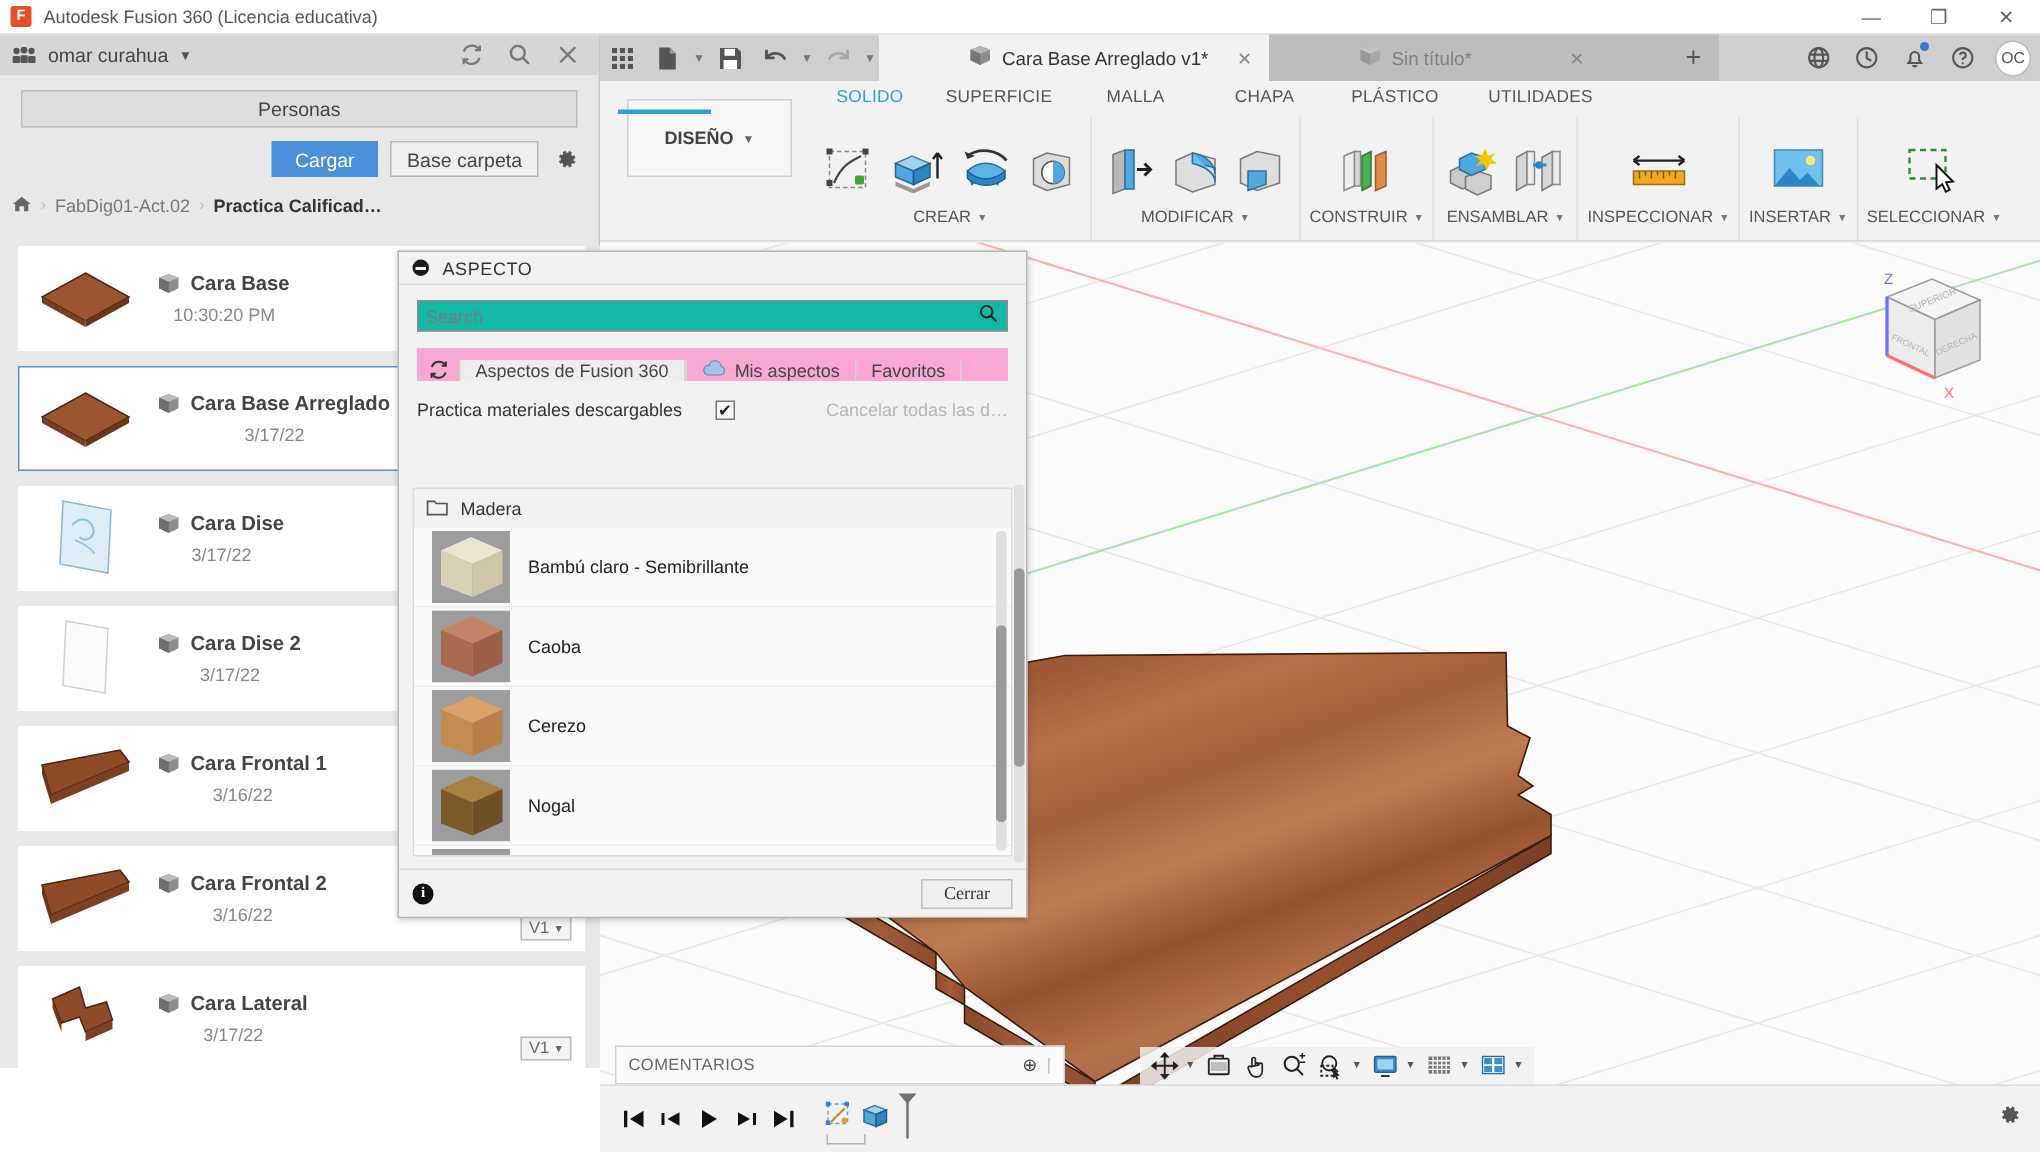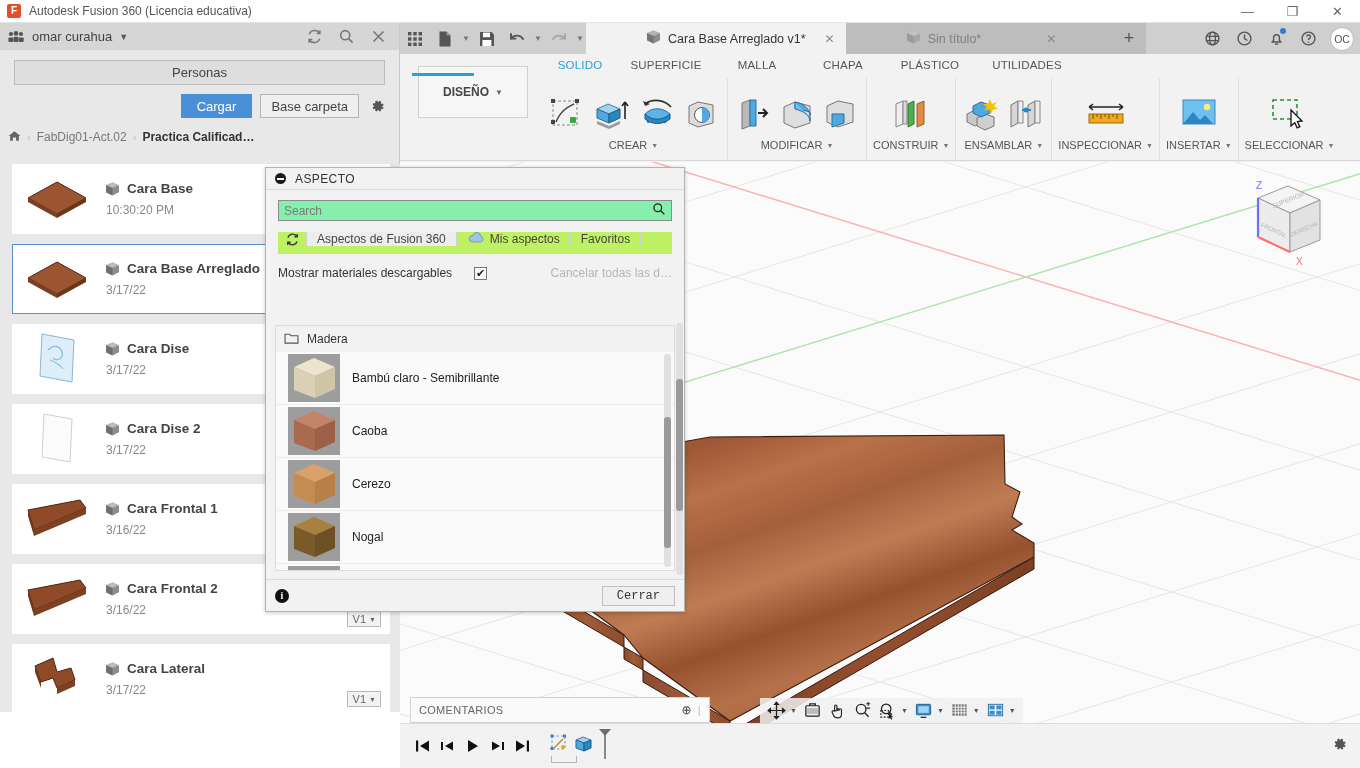--- a/index.html
+++ b/index.html
@@ -60,21 +60,21 @@
     background:#efefef;color:#444;border:1px solid #b5b5b5;height:24px;padding:0 10px;
     font-size:13px;font-family:inherit;cursor:pointer;
   }
   #dp-actions .gear{ width:20px;height:20px;color:#555;display:flex;align-items:center;justify-content:center;font-size:17px; }
 
   #breadcrumb{ display:flex;align-items:center;gap:6px;padding:0 8px;height:22px;font-size:12px;color:#777; }
   #breadcrumb .home{ color:#666;font-size:13px; }
   #breadcrumb .sep{ color:#bbb;font-size:11px; }
   #breadcrumb .cur{ color:#333;font-weight:bold; }
 
-  #dp-list{ position:absolute; top:141px; left:0; width:400px; bottom:0; overflow:hidden; background:#e8e8e8; }
+  #dp-list{ position:absolute; top:141px; left:0; width:400px; bottom:0; overflow:hidden; background:#e8e8e8;text-align:center; }
   .dcard{
     background:#fff;margin:0 10px 10px 12px;height:70px;position:relative;display:flex;align-items:center;
     border:1px solid transparent;
   }
   .dcard.sel{ border:1px solid #5b8fd0; }
   .dcard .thumb{ width:72px;height:56px;margin-left:8px;display:flex;align-items:center;justify-content:center; }
   .dcard .meta{ margin-left:12px; }
   .dcard .nm{ font-size:13.5px;font-weight:bold;color:#444;display:flex;align-items:center;gap:7px; }
   .dcard .dt{ font-size:12px;color:#888;margin-top:7px;margin-left:1px; }
   .dcard .ver{
@@ -159,27 +159,27 @@
     position:absolute;left:265px;top:143px;width:420px;height:445px;background:#f2f2f2;
     border:1px solid #b4b4b4;box-shadow:0 1px 4px rgba(0,0,0,.22);z-index:50;margin-top:24px;
   }
   #asp-title{ height:21px;display:flex;align-items:center;gap:9px;padding-left:9px;background:#f2f2f2; }
   #asp-title .dot{ width:11px;height:11px;border-radius:50%;background:#1a1a1a;position:relative; }
   #asp-title .dot:after{ content:"";position:absolute;left:2px;top:5px;width:7px;height:1.5px;background:#f2f2f2; }
   #asp-title .t{ font-size:12px;color:#333;letter-spacing:.4px; }
   #asp-body{ position:absolute;left:0;top:21px;right:0;bottom:0;background:#f2f2f2;border-top:1px solid #dcdcdc; }
 
   #asp-search{
-    margin:10px 12px 0 12px;height:21px;border:1px solid #8a8a8a;background:#86efac;display:flex;align-items:center;
+    margin:10px 12px 0 12px;height:21px;border:1px solid #8a8a8a;background:#14b8a6;display:flex;align-items:center;
     padding:0 5px;
   }
   #asp-search input{ border:0;outline:0;flex:1;font-family:inherit;font-size:12px;color:#333;background:transparent; }
   #asp-search input::placeholder{ color:#7a7a7a; }
 
-  #asp-tabs{ margin:11px 12px 0 12px;height:22px;background:#bef264;display:flex;align-items:flex-start; }
+  #asp-tabs{ margin:11px 12px 0 12px;height:22px;background:#f9a8d4;display:flex;align-items:flex-end; }
   #asp-tabs .rf{ width:28px;display:flex;align-items:center;justify-content:center;color:#333; }
   #asp-tabs .at{
     display:flex;align-items:center;gap:6px;padding:0 10px;font-size:12px;color:#444;
     border-left:1px solid #d2d2d2;border-right:1px solid #d2d2d2;
   }
   #asp-tabs .at.active{ background:#ededed; }
 
   #asp-opts{ margin:12px 12px 0 12px;display:flex;align-items:center;font-size:12px;color:#333; }
   #asp-opts .cb{
     width:13px;height:13px;border:1px solid #777;background:#f6f6f6;margin-left:22px;
@@ -199,21 +199,21 @@
   .vscroll{ position:absolute;width:7px;background:#e0e0e0;border-radius:3px; }
   .vscroll .thumbb{ position:absolute;left:0;width:7px;background:#9a9a9a;border-radius:3px; }
 
   #asp-footer{ position:absolute;left:0;right:0;bottom:0;height:32px;border-top:1px solid #dcdcdc;display:flex;align-items:center;padding:0 9px; }
   #asp-footer .info{
     width:14px;height:14px;border-radius:50%;background:#111;color:#fff;font-size:10px;font-weight:bold;
     display:flex;align-items:center;justify-content:center;font-family:"Liberation Serif",serif;
   }
   #asp-footer .close{
     margin-left:auto;background:#efefef;border:1px solid #c0c0c0;height:20px;padding:0 14px;font-size:12px;
-    color:#333;font-family:Liberation Mono, monospace;cursor:pointer;
+    color:#333;font-family:Liberation Serif, serif;cursor:pointer;
   }
 </style>
 </head>
 <body>
 
 <div id="titlebar">
   <div class="logo">F</div>
   <div class="ttl">Autodesk Fusion 360 (Licencia educativa)</div>
   <div class="wbtns">
     <div class="wbtn">—</div>
@@ -1009,21 +1009,21 @@
             </svg>
         </span>
         <span>Mis aspectos</span>
       </div>
       <div class="at" style="border-left:none;">
         <span>Favoritos</span>
       </div>
     </div>
 
     <div id="asp-opts">
-      <span>Mostrar materiales descargables</span>
+      <span>Practica materiales descargables</span>
       <span class="cb">✔</span>
       <span class="cancel">Cancelar todas las d…</span>
     </div>
 
     <div id="asp-list">
       <div class="grp">
         <span>
           <svg width="15" height="12" viewBox="0 0 16 13" fill="none" stroke="#555" stroke-width="1.2">
               <path d="M1 2.4h5l1.3 1.6H15v8H1z"></path>
             </svg>

